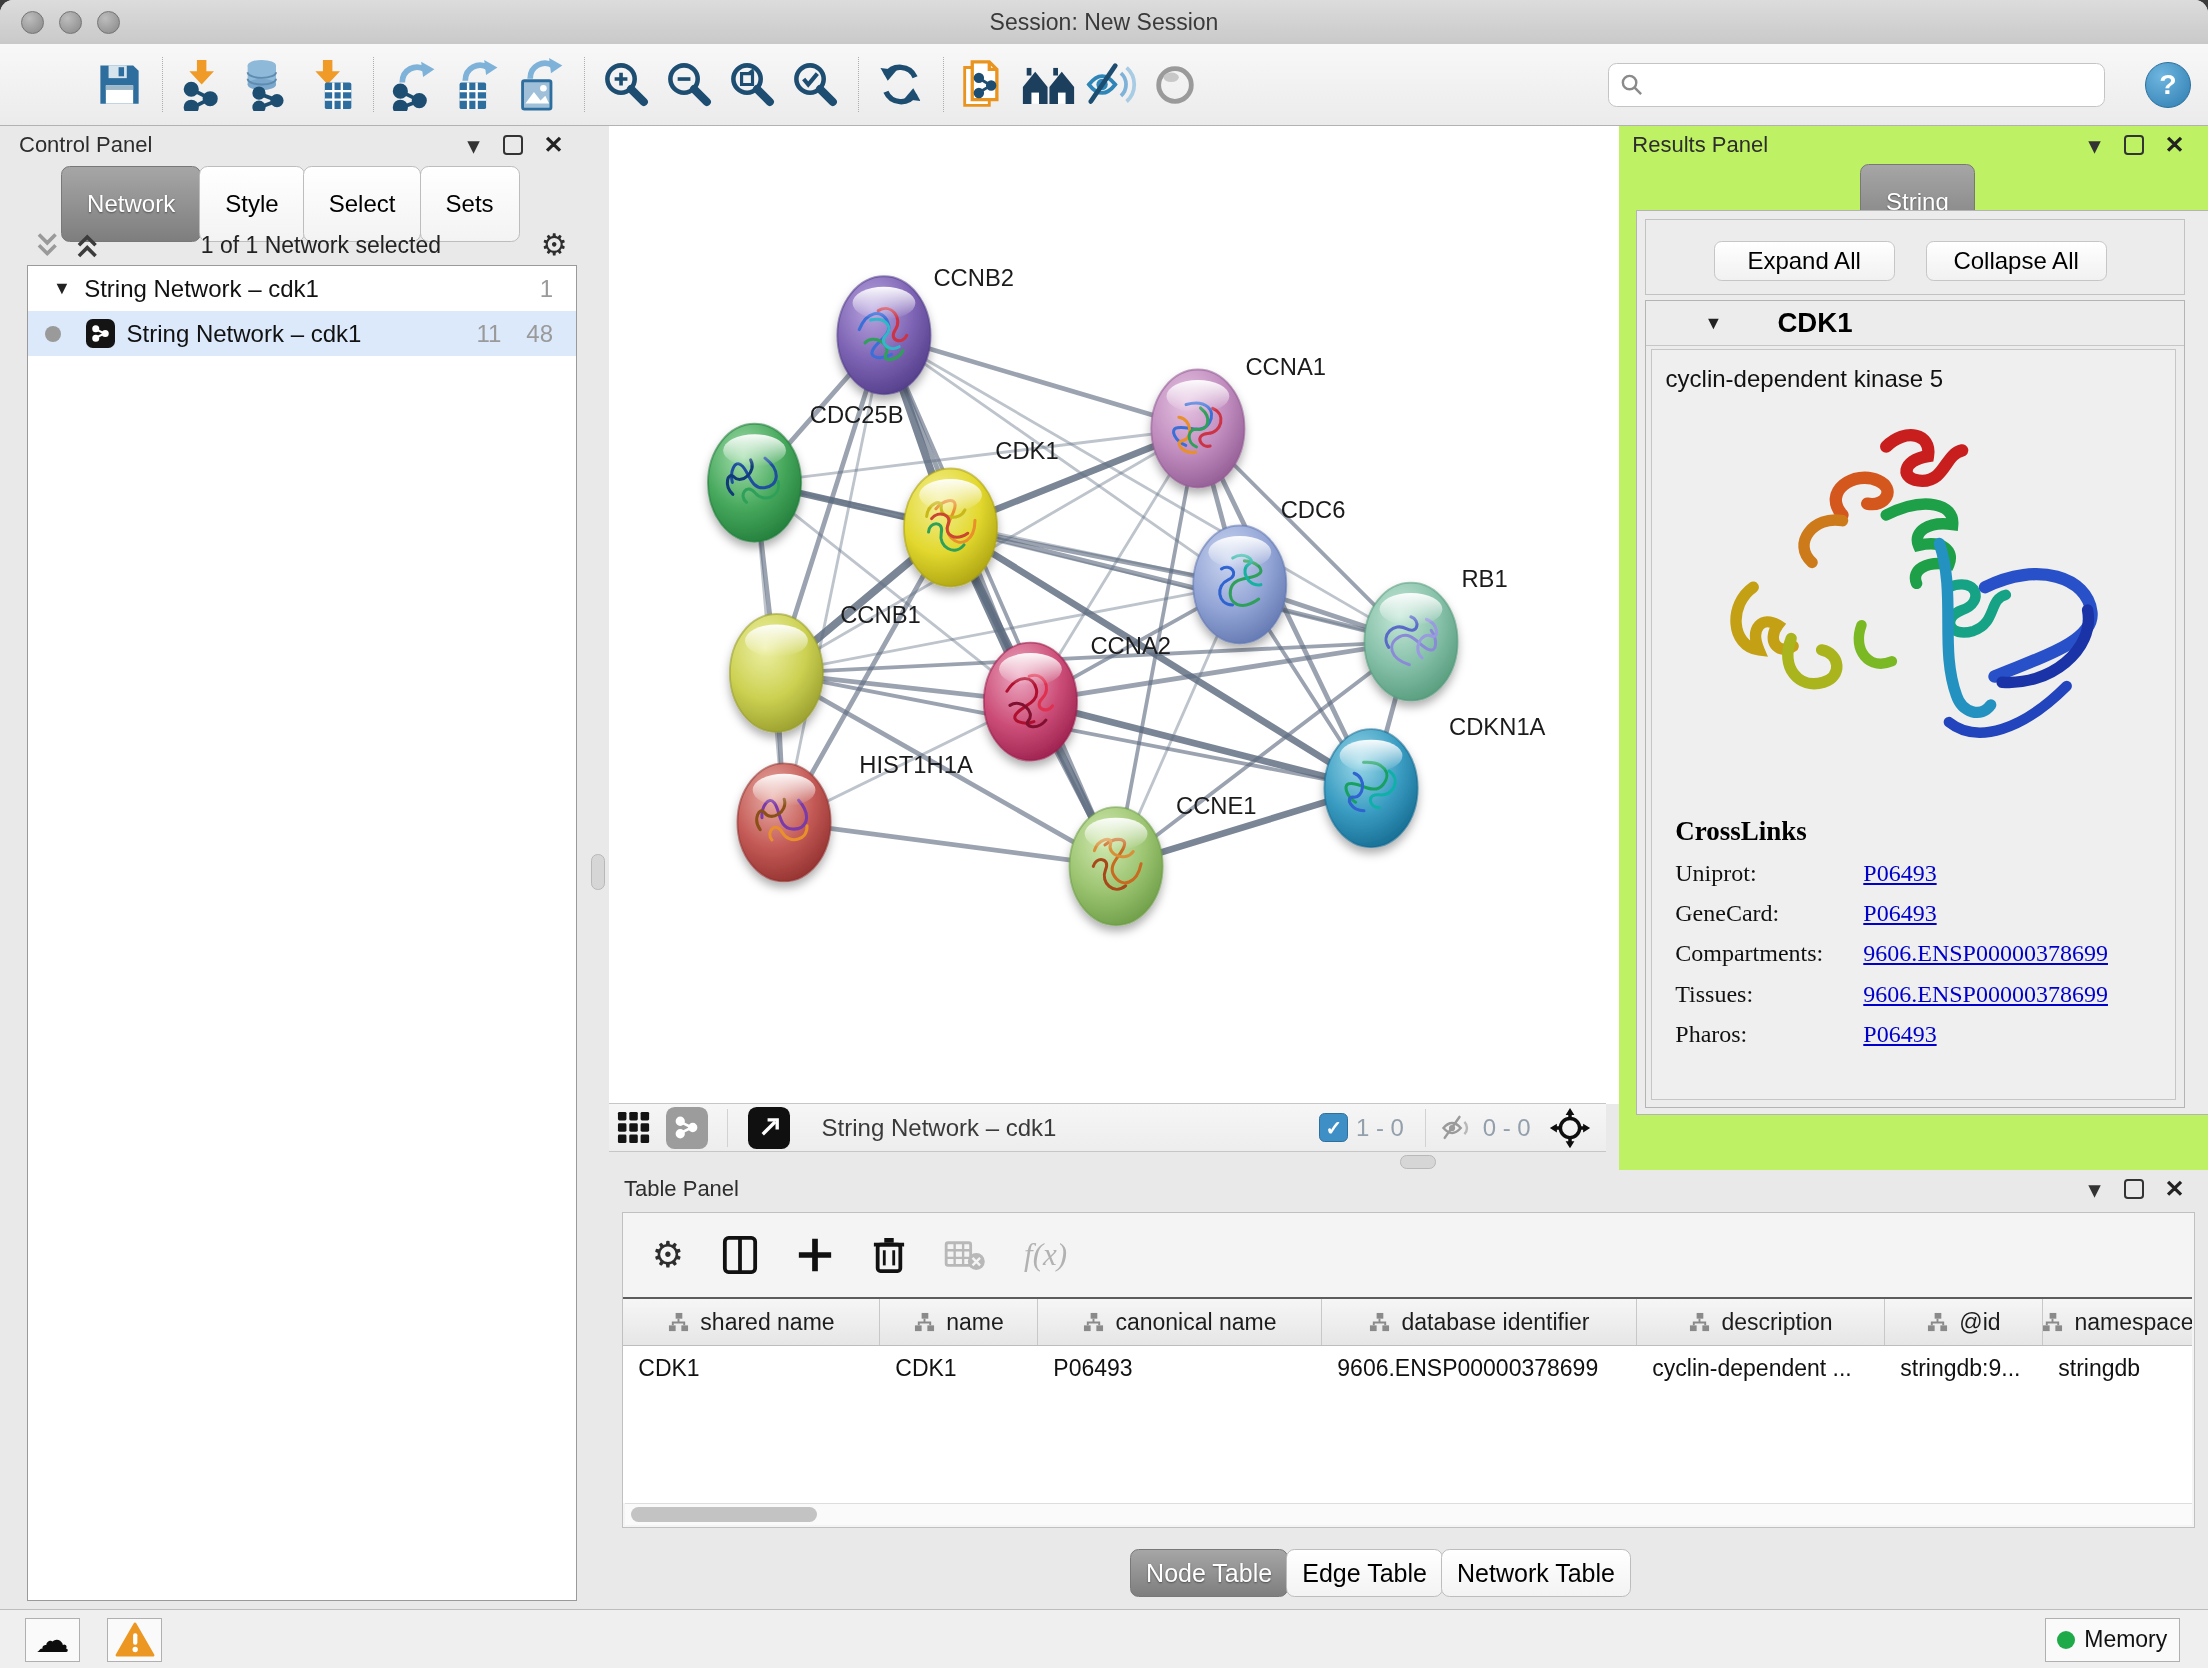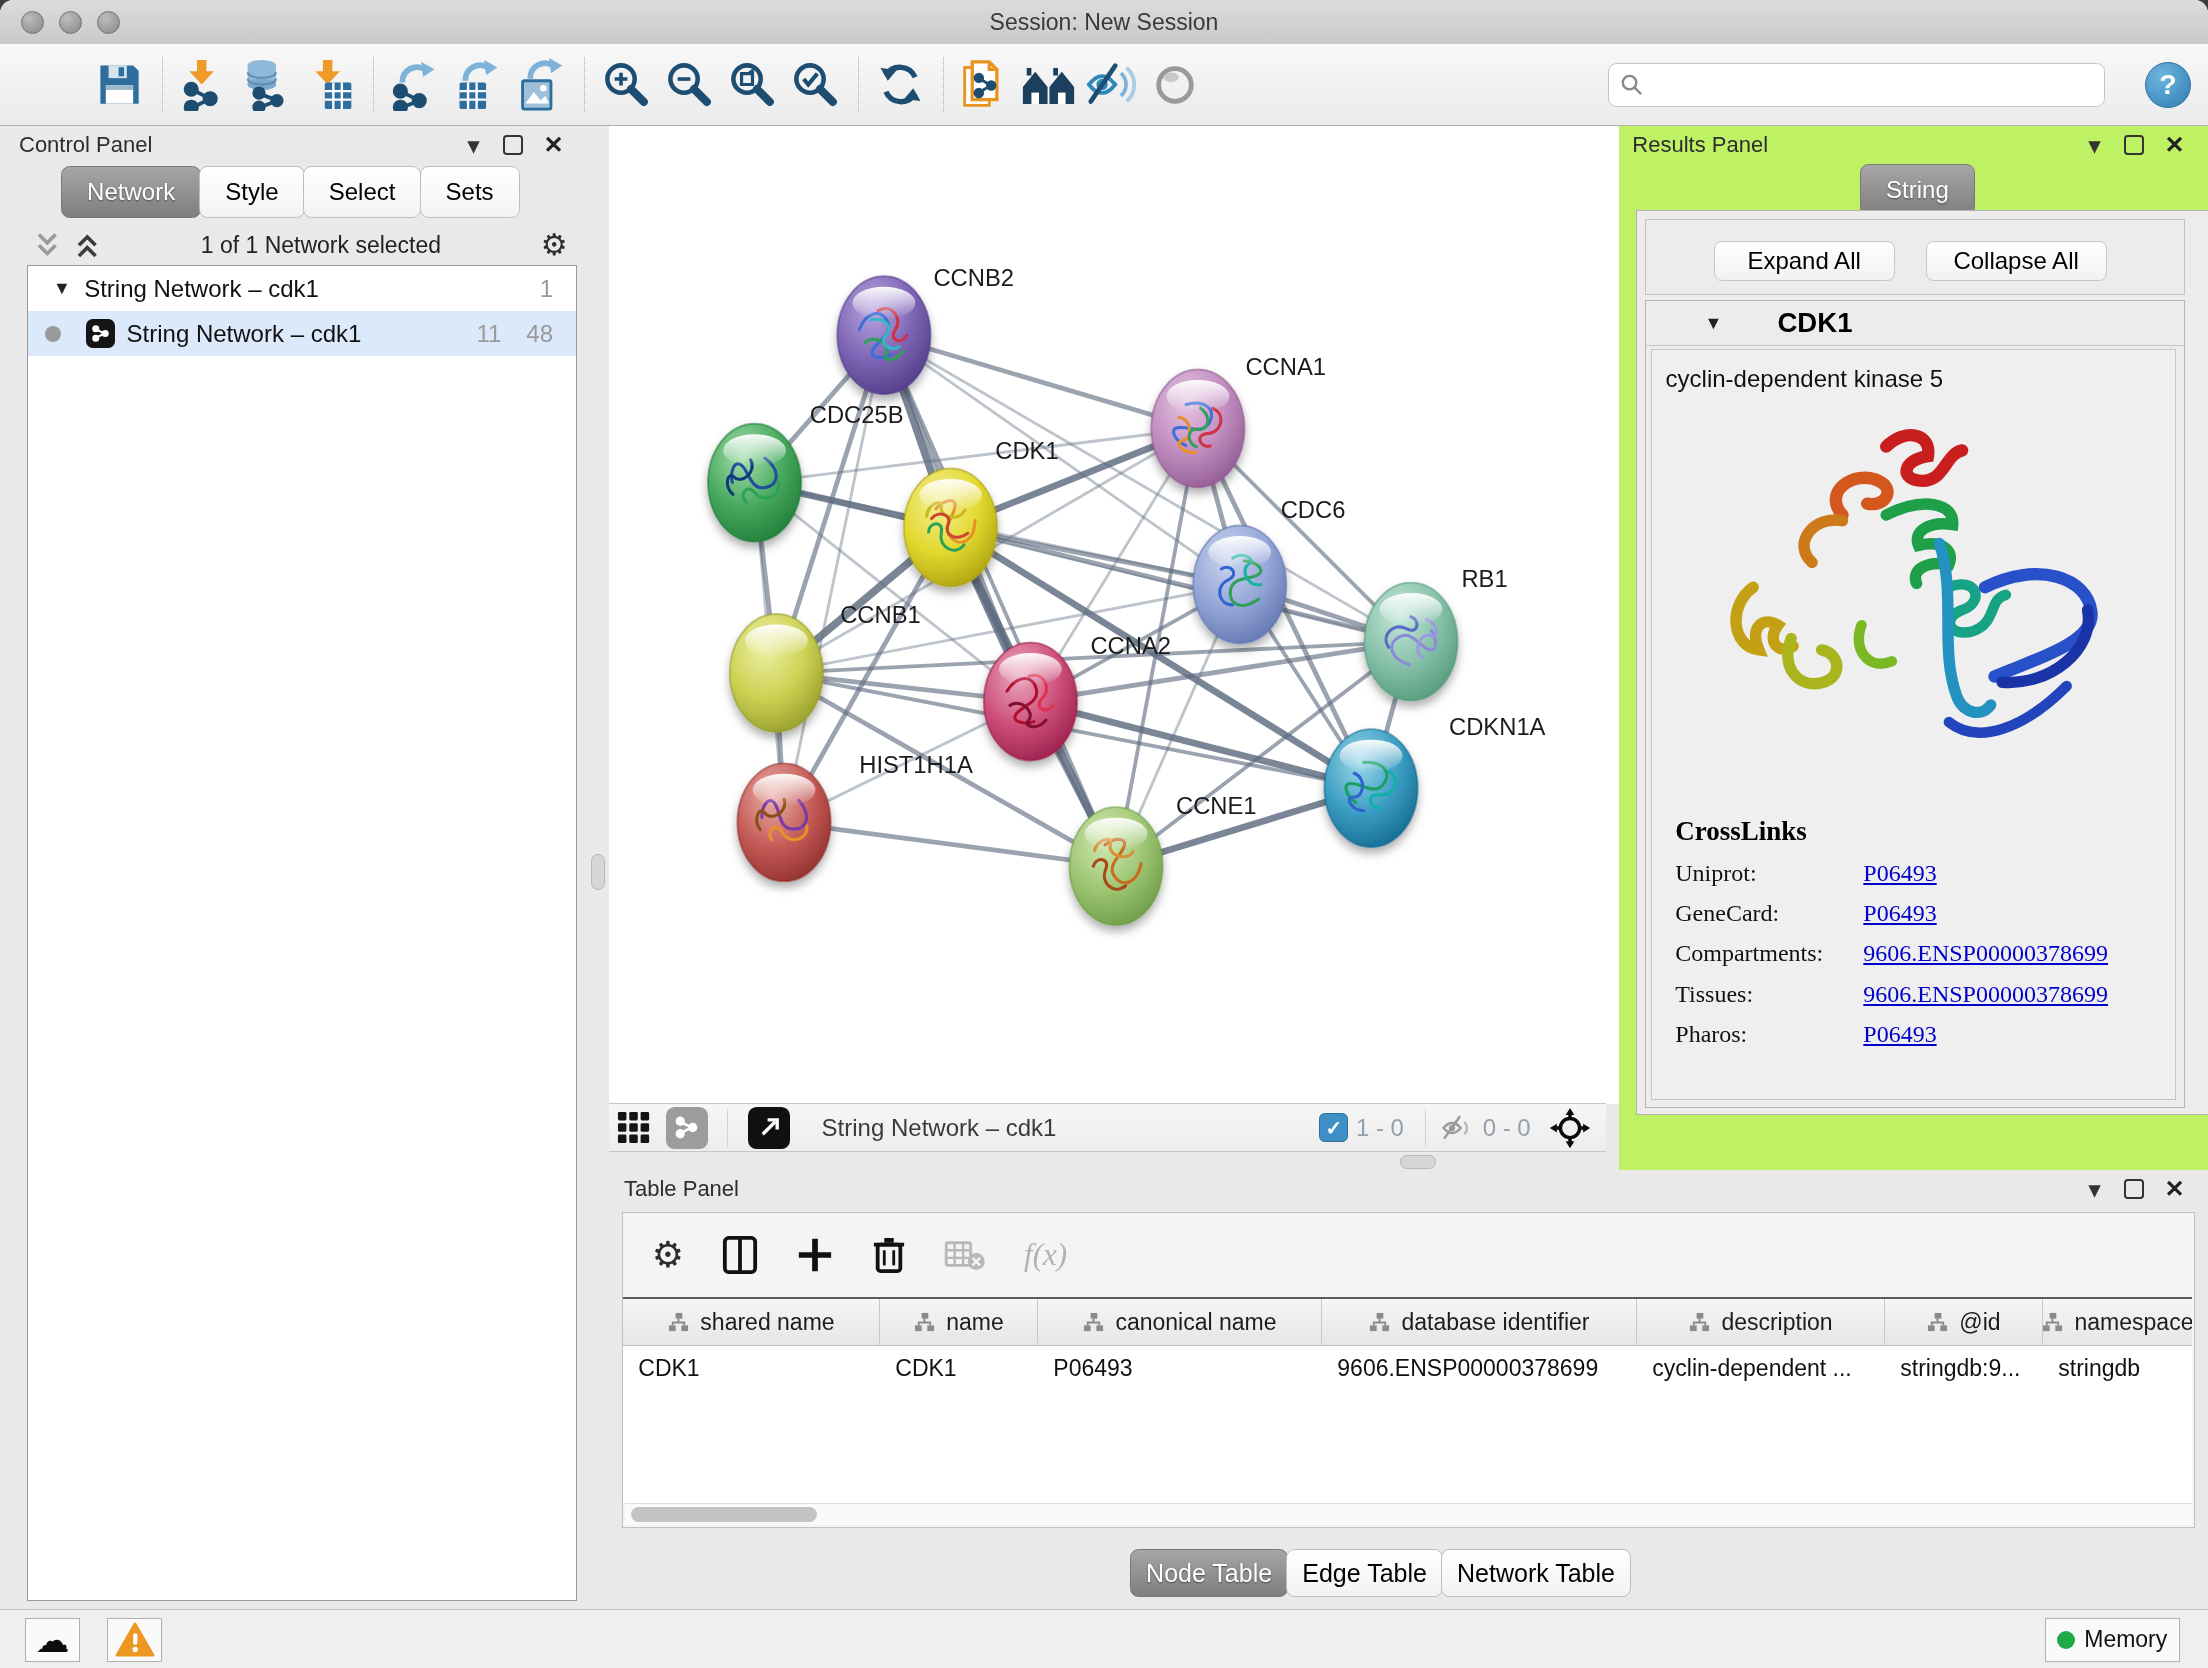--- a/index.html
+++ b/index.html
@@ -32,21 +32,21 @@
      font-weight:bold;display:flex;align-items:center;justify-content:center;padding:0;}
 
   
   .phdr{position:absolute;left:0;top:0;right:0;height:38px;display:flex;align-items:center;}
   .panel-title{font-size:22px;color:#2d2d2d;margin-left:19px;}
   .phicons{margin-left:auto;display:flex;align-items:center;margin-right:15px;}
   .ddico{font-size:25px;color:#333;margin:0 11.4px;line-height:1;}
   .floatbox{width:16px;height:16px;border:2.4px solid #333;border-radius:3.8px;margin:0 11.4px;}
   .closex{font-size:24px;font-weight:bold;color:#222;margin:0 9.5px;line-height:1;}
 
-  .tab{height:42px;padding:4px 25px;font-size:24px;display:flex;align-items:center;
+  .tab{height:42px;padding:16px 25px;font-size:24px;display:flex;align-items:center;
        background:linear-gradient(#ffffff,#f3f3f3);border:1px solid #bdbdbd;color:#000;
        border-radius:8.6px;margin-left:-1.9px;}
   .tab.sel{background:linear-gradient(#a6a6a6,#7e7e7e);color:#fff;border-color:#787878;
        text-shadow:0 1px 1.9px rgba(0,0,0,.45);}
 
   
   .cpanel{left:0;top:126px;width:588px;height:1484px;background:#e9e9e9;}
   .cp-tabs{position:absolute;left:63px;top:40px;display:flex;}
   .cp-listhdr{position:absolute;left:27px;top:99px;width:552px;height:40px;
       display:flex;align-items:center;font-size:23px;color:#222;}

